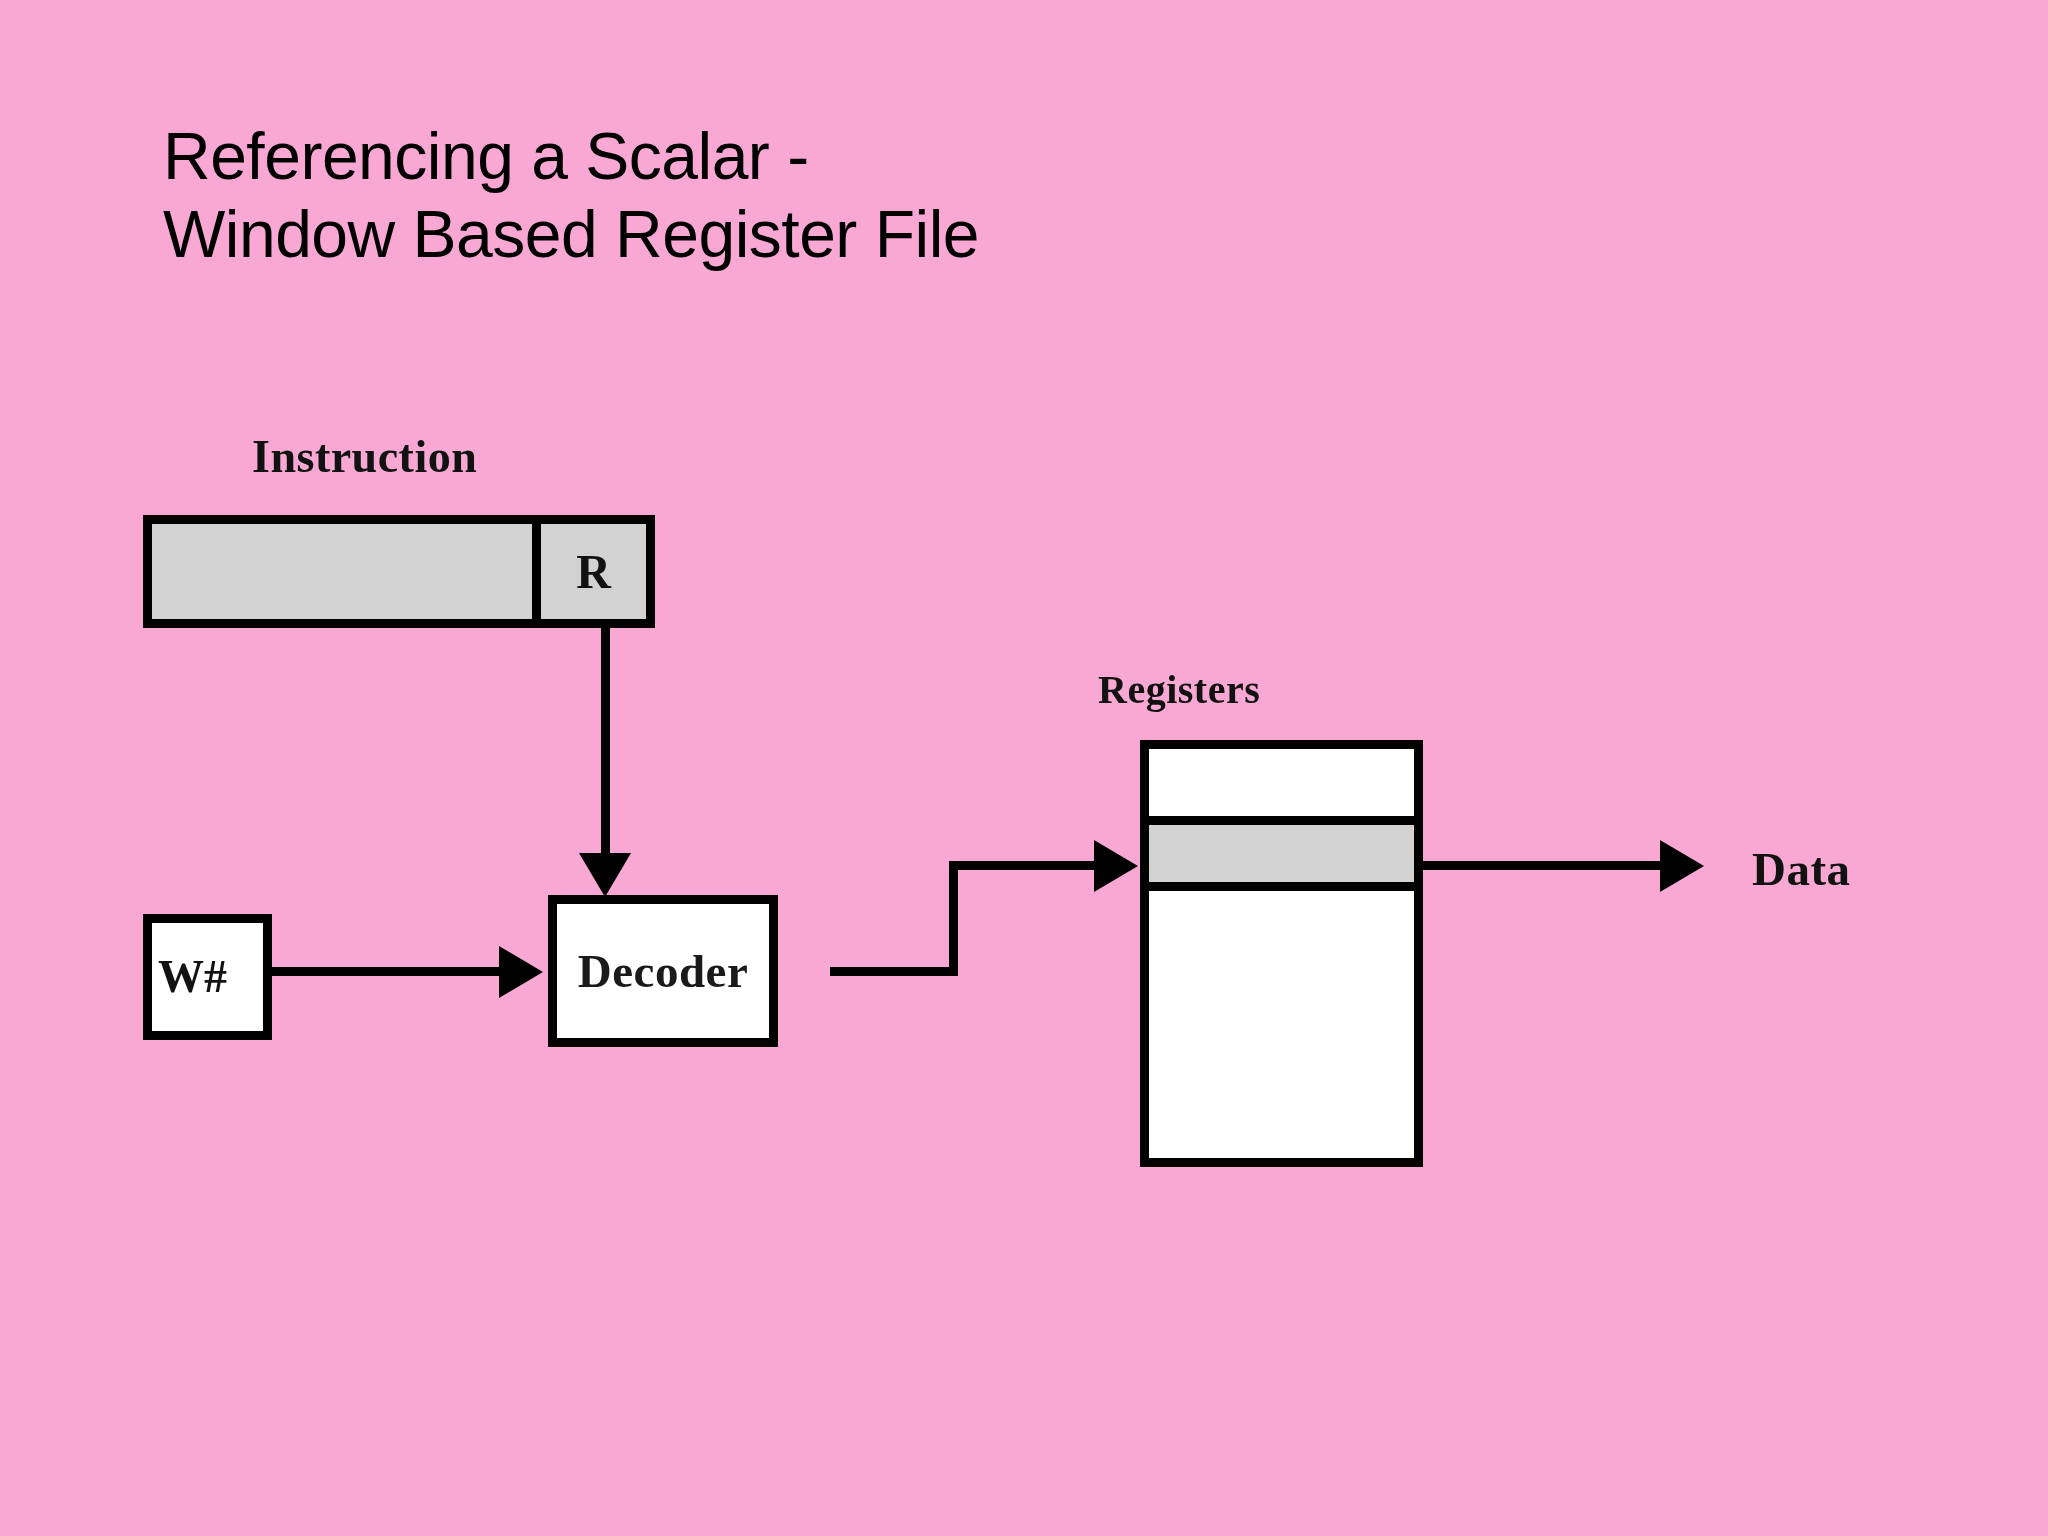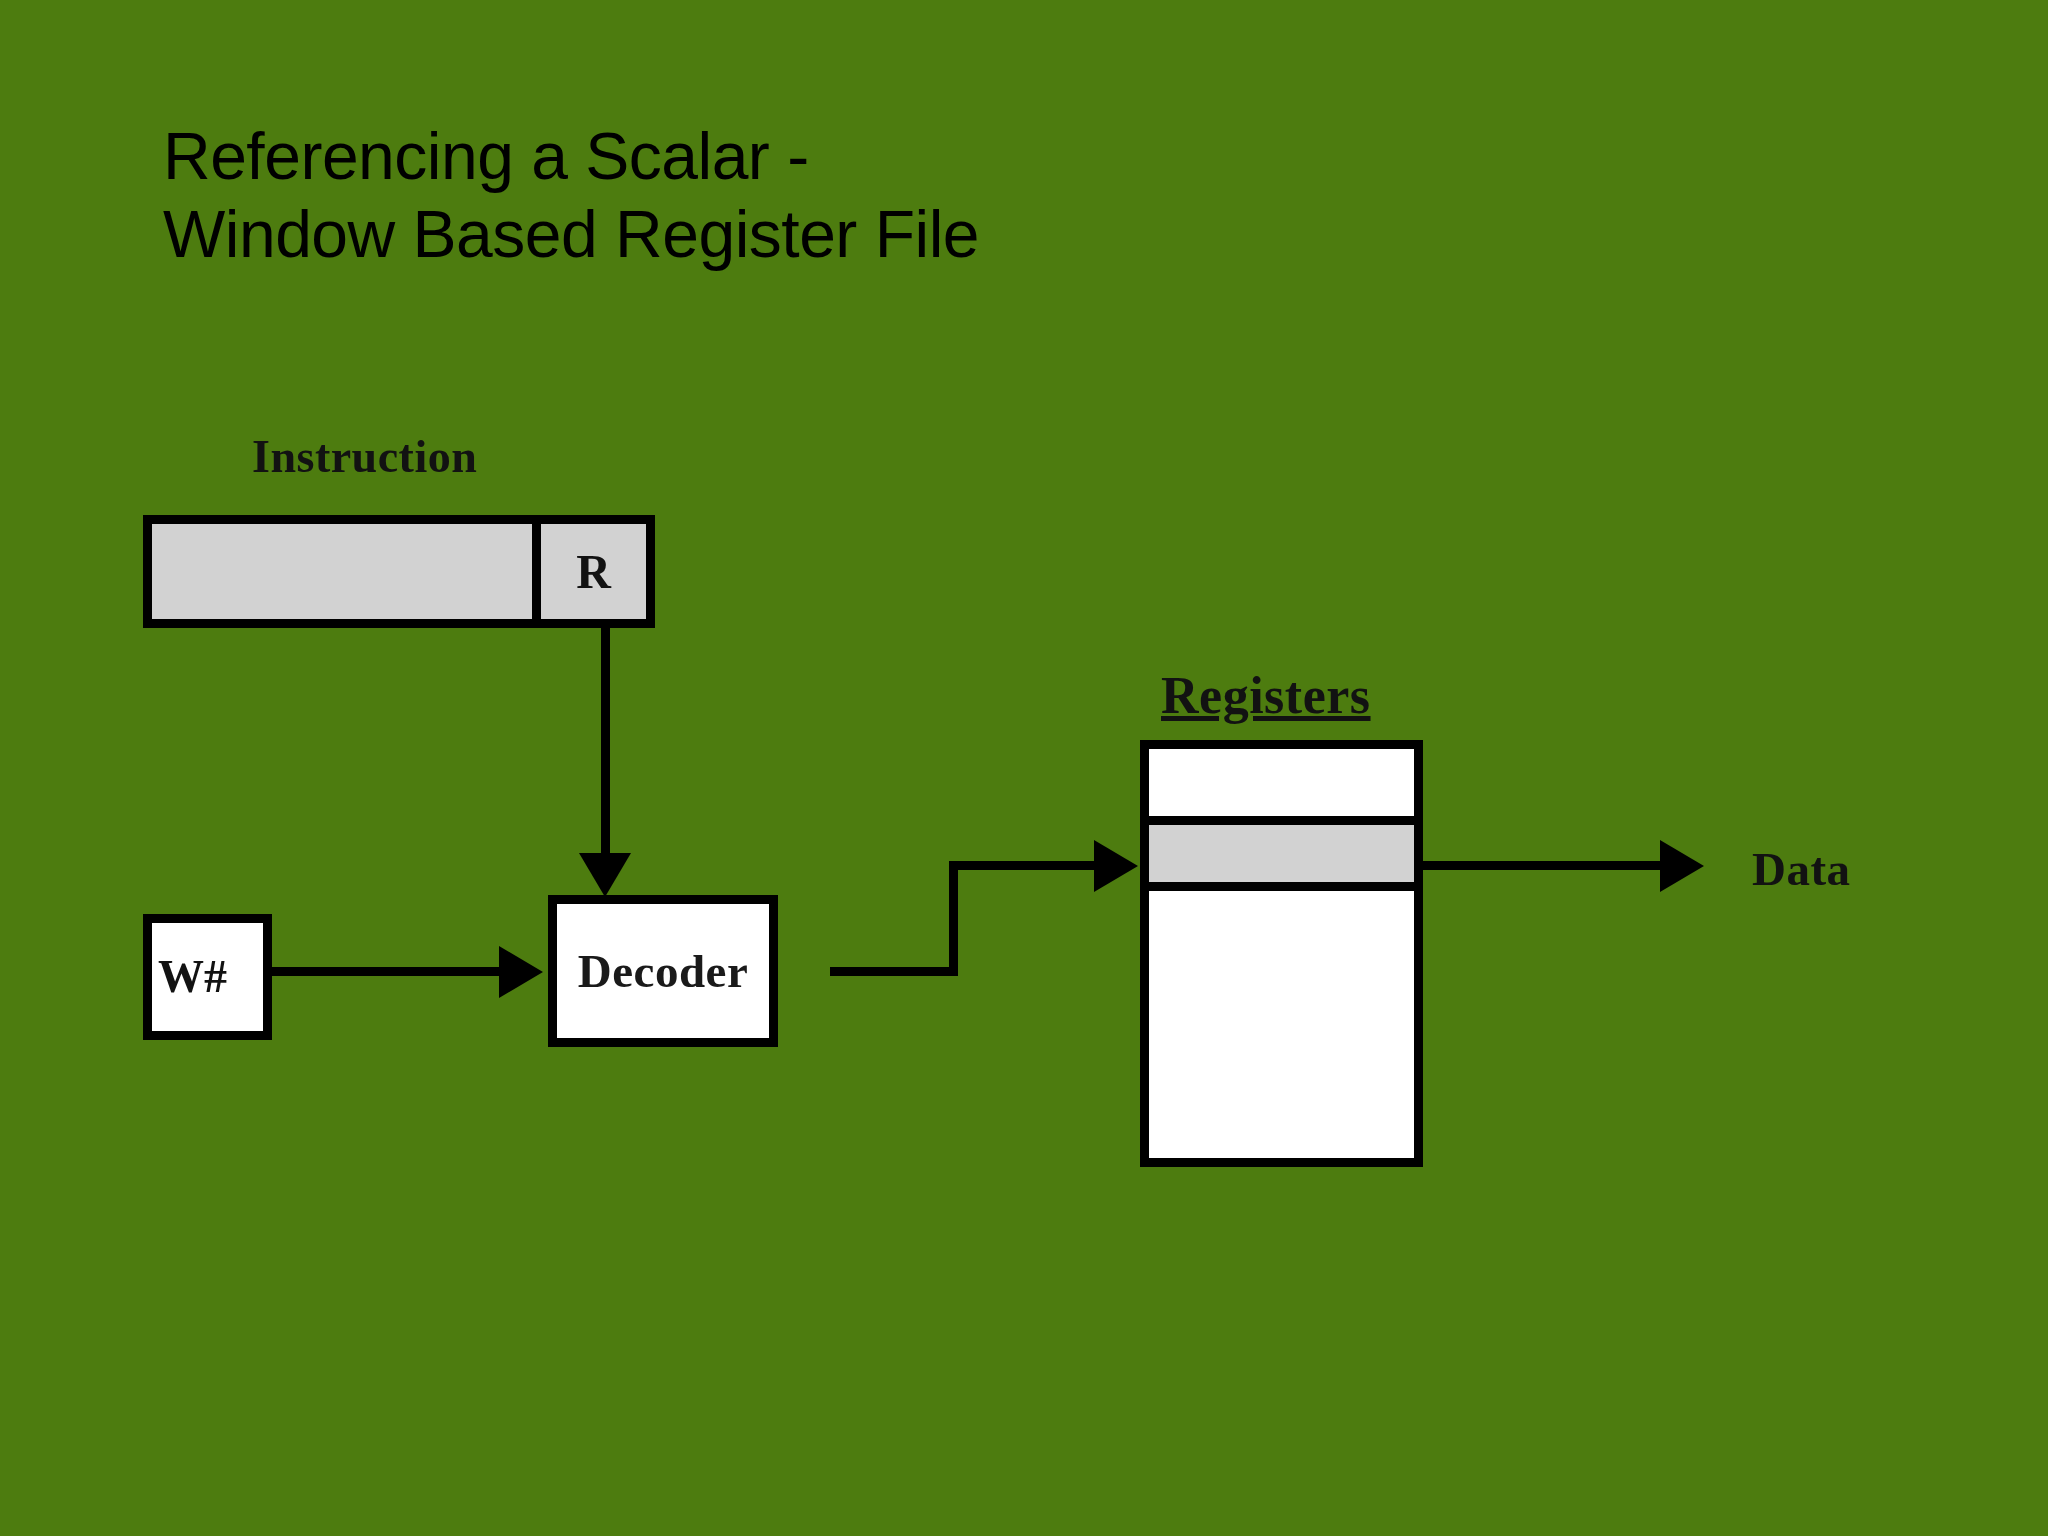--- a/index.html
+++ b/index.html
@@ -9,21 +9,21 @@
     background: #ffffff;
   }
   body {
     font-family: "Liberation Sans", sans-serif;
     color: #000000;
   }
   #slide {
     position: relative;
     width: 2048px;
     height: 1536px;
-    background: #4d7c0f;
+    background: #f9a8d4;
     overflow: hidden;
   }
 
   
   #slide-title {
     position: absolute;
     left: 163px;
     top: 118px;
     width: 1500px;
     font-family: "Liberation Sans", sans-serif;
@@ -153,24 +153,23 @@
     font-family: "Liberation Serif", serif;
     font-weight: bold;
     font-size: 47px;
     color: #1a1a1a;
     line-height: 1;
     letter-spacing: 0.5px;
   }
 
   
   #registers-label {
-    left: 1161px;
+    left: 1098px;
     top: 666px;
-    font-size: 52px;
-    text-decoration: underline;
+    font-size: 40px;
   }
   #register-file {
     position: absolute;
     left: 1140px;
     top: 740px;
     width: 283px;
     height: 427px;
     box-sizing: border-box;
     border: 9px solid #000000;
     background: #ffffff;

